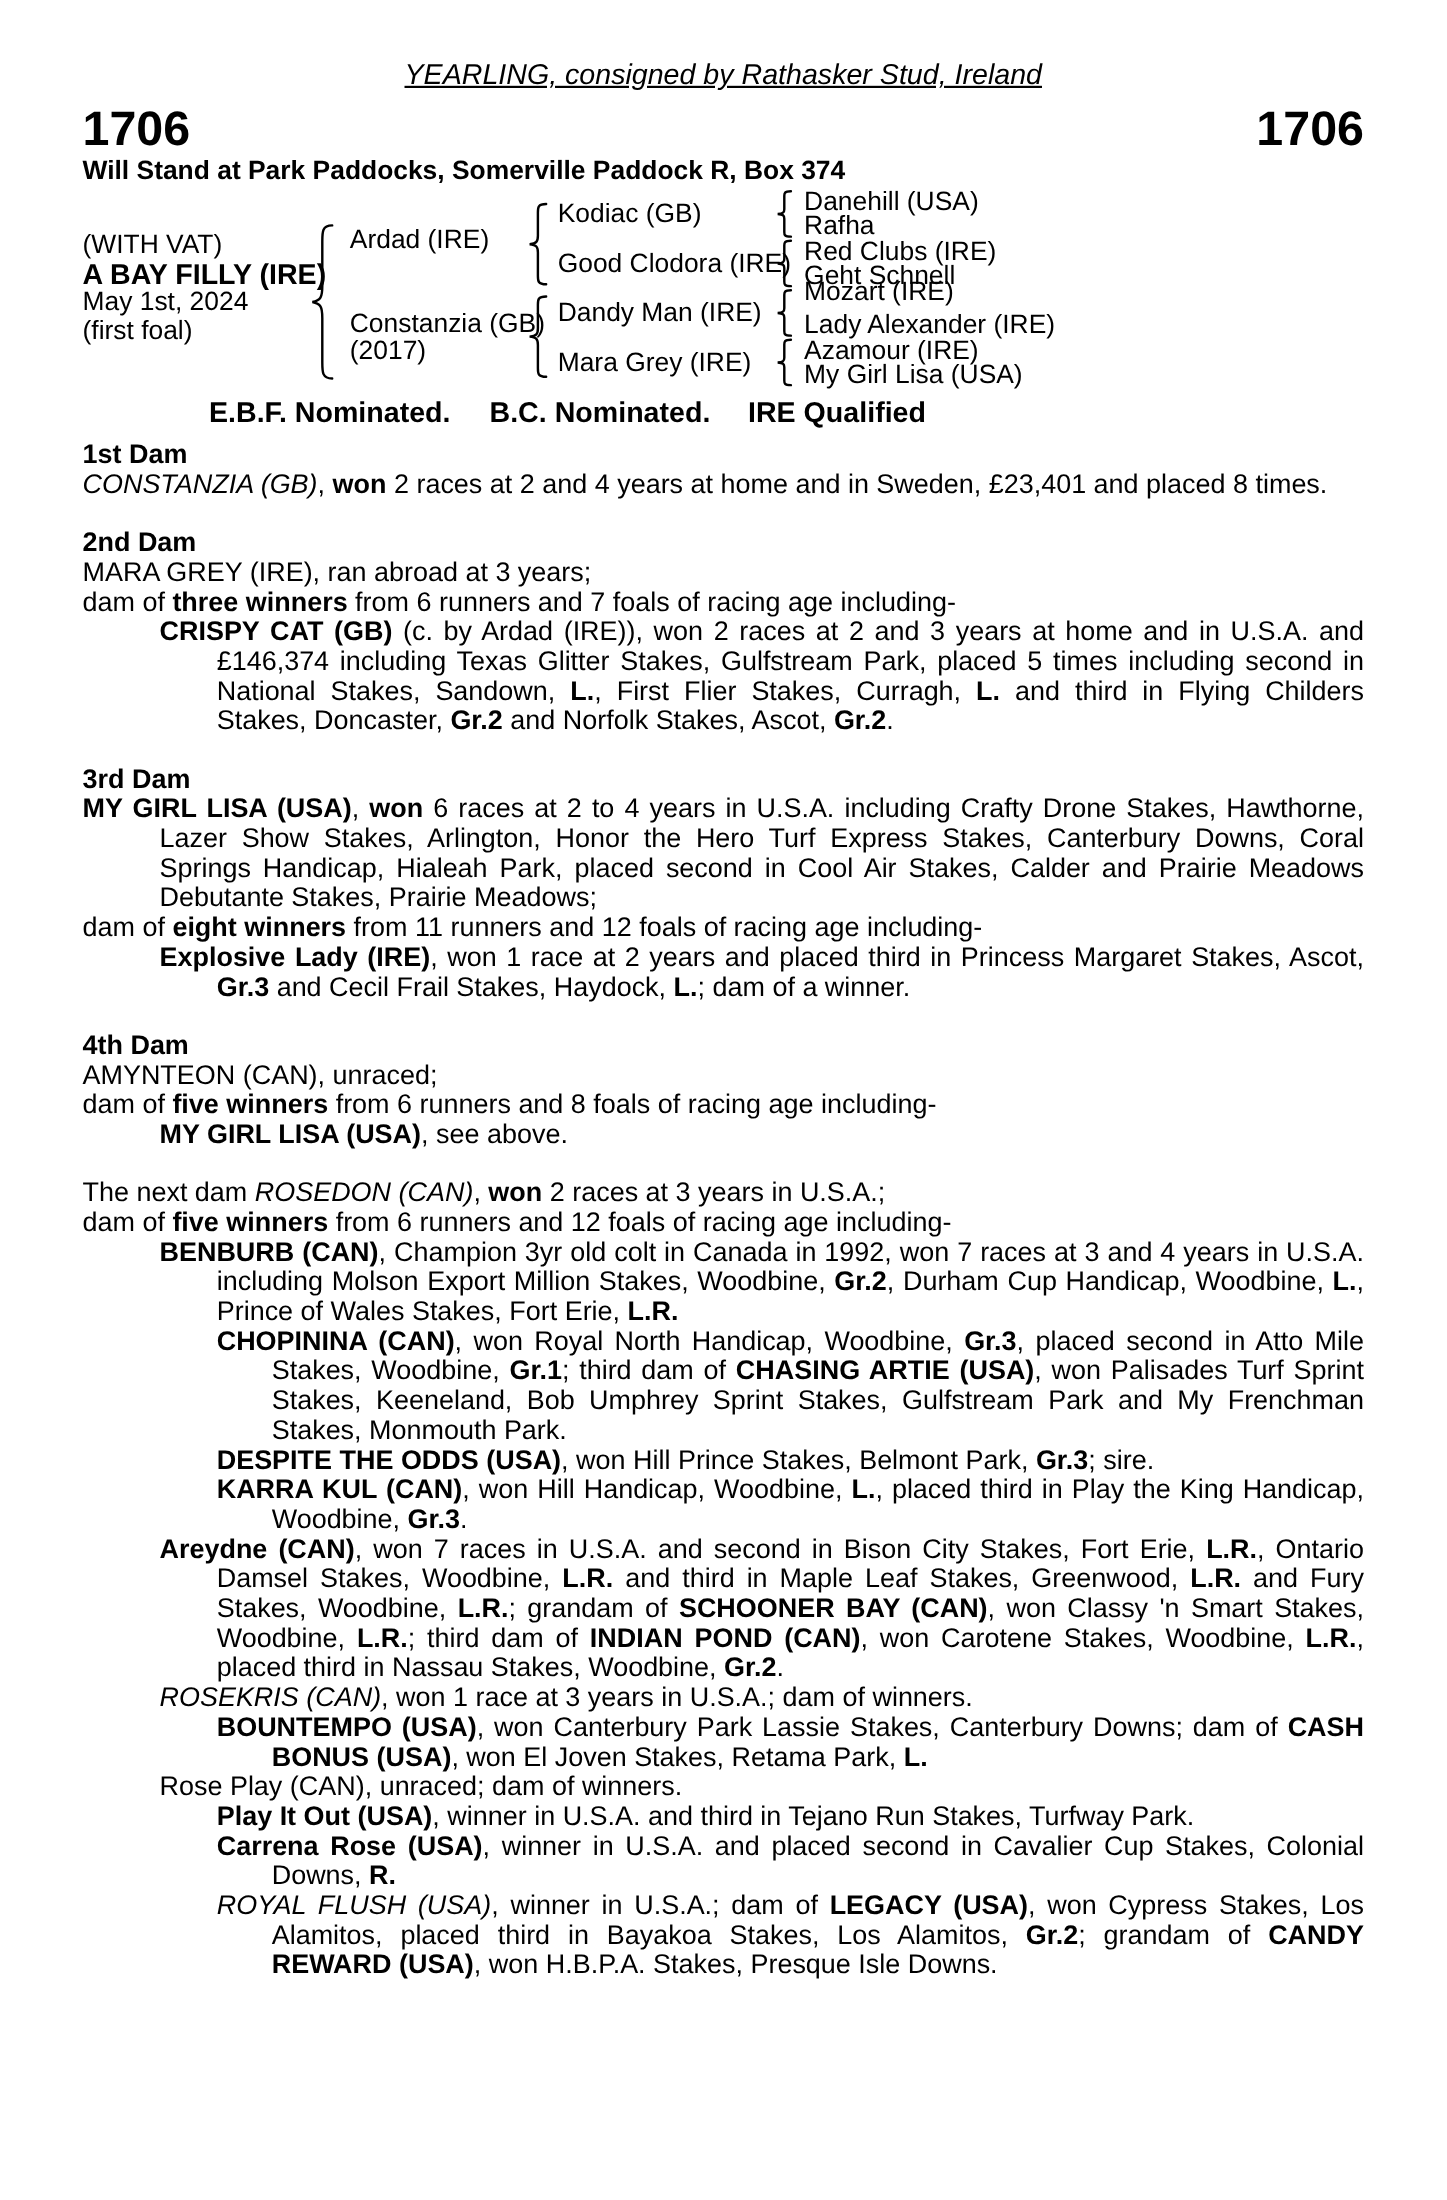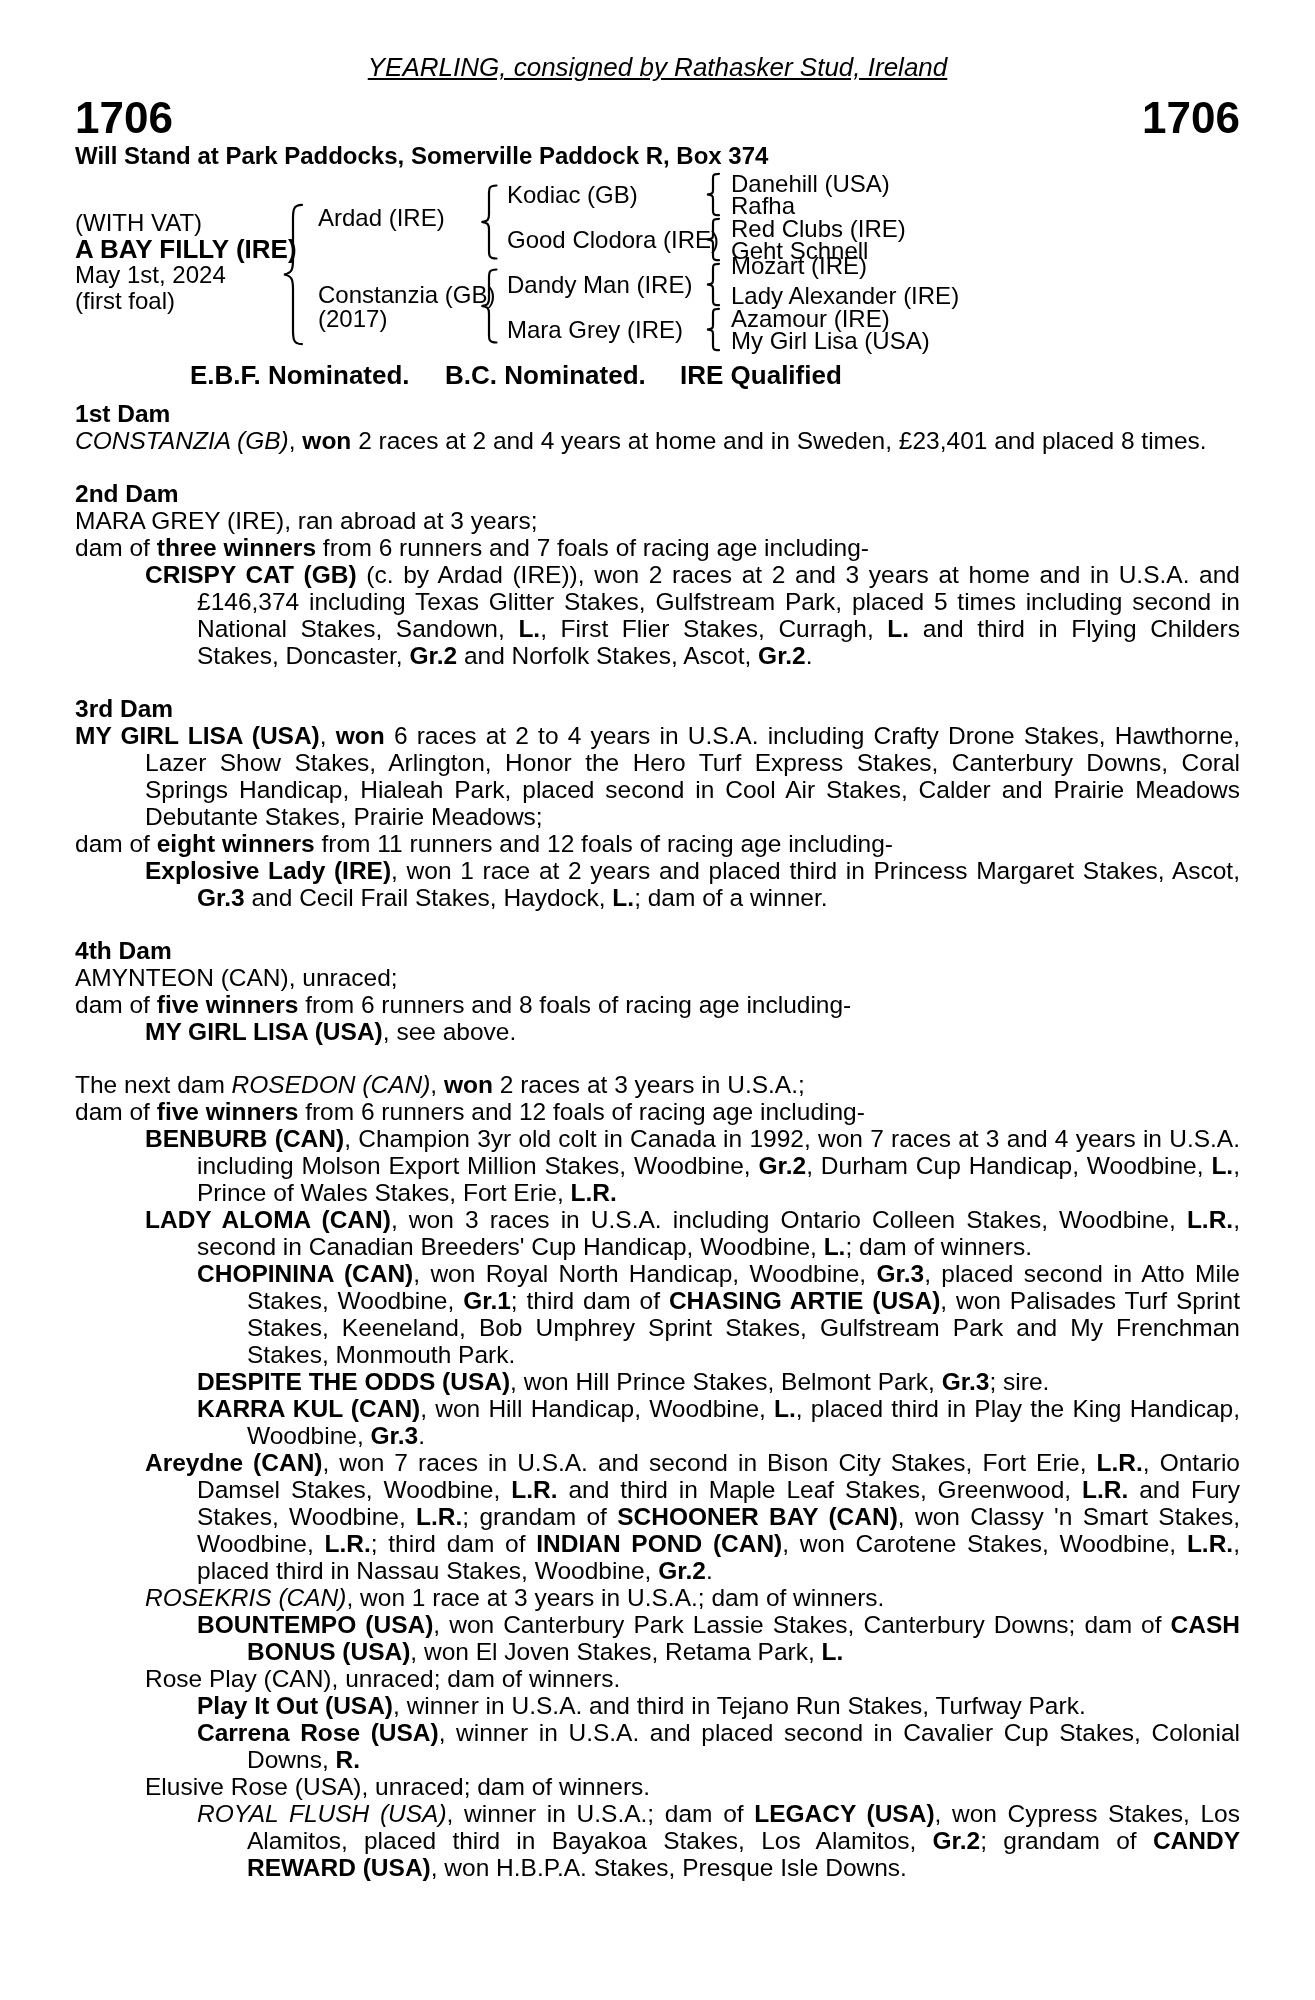--- a/index.html
+++ b/index.html
@@ -143,27 +143,25 @@
       <div class="b-para p1"><span class="seg-b">Explosive Lady (IRE)</span><span class="seg-n">, won 1 race at 2 years and placed third in Princess Margaret Stakes, Ascot, </span><span class="seg-b">Gr.3</span><span class="seg-n"> and Cecil Frail Stakes, Haydock, </span><span class="seg-b">L.</span><span class="seg-n">; dam of a winner.</span></div>
       <div class="b-gap"></div>
       <div class="b-heading">4th Dam</div>
       <div class="b-para p0"><span class="seg-n">AMYNTEON (CAN), unraced;</span></div>
       <div class="b-para p0"><span class="seg-n">dam of </span><span class="seg-b">five winners</span><span class="seg-n"> from 6 runners and 8 foals of racing age including-</span></div>
       <div class="b-para p1"><span class="seg-b">MY GIRL LISA (USA)</span><span class="seg-n">, see above.</span></div>
       <div class="b-gap"></div>
       <div class="b-para p0"><span class="seg-n">The next dam </span><span class="seg-i">ROSEDON (CAN)</span><span class="seg-n">, </span><span class="seg-b">won</span><span class="seg-n"> 2 races at 3 years in U.S.A.;</span></div>
       <div class="b-para p0"><span class="seg-n">dam of </span><span class="seg-b">five winners</span><span class="seg-n"> from 6 runners and 12 foals of racing age including-</span></div>
       <div class="b-para p1"><span class="seg-b">BENBURB (CAN)</span><span class="seg-n">, Champion 3yr old colt in Canada in 1992, won 7 races at 3 and 4 years in U.S.A. including Molson Export Million Stakes, Woodbine, </span><span class="seg-b">Gr.2</span><span class="seg-n">, Durham Cup Handicap, Woodbine, </span><span class="seg-b">L.</span><span class="seg-n">, Prince of Wales Stakes, Fort Erie, </span><span class="seg-b">L.R.</span></div>
-      <div class="b-para p1"><span class="seg-b">LADY ALOMA (CAN)</span><span class="seg-n">, won 3 races in U.S.A. including Ontario Colleen Stakes, Woodbine, </span><span class="seg-b">L.R.</span><span class="seg-n">, second in Canadian Breeders' Cup Handicap, Woodbine, </span><span class="seg-b">L.</span><span class="seg-n">; dam of winners.</span></div>
       <div class="b-para p2"><span class="seg-b">CHOPININA (CAN)</span><span class="seg-n">, won Royal North Handicap, Woodbine, </span><span class="seg-b">Gr.3</span><span class="seg-n">, placed second in Atto Mile Stakes, Woodbine, </span><span class="seg-b">Gr.1</span><span class="seg-n">; third dam of </span><span class="seg-b">CHASING ARTIE (USA)</span><span class="seg-n">, won Palisades Turf Sprint Stakes, Keeneland, Bob Umphrey Sprint Stakes, Gulfstream Park and My Frenchman Stakes, Monmouth Park.</span></div>
       <div class="b-para p2"><span class="seg-b">DESPITE THE ODDS (USA)</span><span class="seg-n">, won Hill Prince Stakes, Belmont Park, </span><span class="seg-b">Gr.3</span><span class="seg-n">; sire.</span></div>
       <div class="b-para p2"><span class="seg-b">KARRA KUL (CAN)</span><span class="seg-n">, won Hill Handicap, Woodbine, </span><span class="seg-b">L.</span><span class="seg-n">, placed third in Play the King Handicap, Woodbine, </span><span class="seg-b">Gr.3</span><span class="seg-n">.</span></div>
       <div class="b-para p1"><span class="seg-b">Areydne (CAN)</span><span class="seg-n">, won 7 races in U.S.A. and second in Bison City Stakes, Fort Erie, </span><span class="seg-b">L.R.</span><span class="seg-n">, Ontario Damsel Stakes, Woodbine, </span><span class="seg-b">L.R.</span><span class="seg-n"> and third in Maple Leaf Stakes, Greenwood, </span><span class="seg-b">L.R.</span><span class="seg-n"> and Fury Stakes, Woodbine, </span><span class="seg-b">L.R.</span><span class="seg-n">; grandam of </span><span class="seg-b">SCHOONER BAY (CAN)</span><span class="seg-n">, won Classy 'n Smart Stakes, Woodbine, </span><span class="seg-b">L.R.</span><span class="seg-n">; third dam of </span><span class="seg-b">INDIAN POND (CAN)</span><span class="seg-n">, won Carotene Stakes, Woodbine, </span><span class="seg-b">L.R.</span><span class="seg-n">, placed third in Nassau Stakes, Woodbine, </span><span class="seg-b">Gr.2</span><span class="seg-n">.</span></div>
       <div class="b-para p1"><span class="seg-i">ROSEKRIS (CAN)</span><span class="seg-n">, won 1 race at 3 years in U.S.A.; dam of winners.</span></div>
       <div class="b-para p2"><span class="seg-b">BOUNTEMPO (USA)</span><span class="seg-n">, won Canterbury Park Lassie Stakes, Canterbury Downs; dam of </span><span class="seg-b">CASH BONUS (USA)</span><span class="seg-n">, won El Joven Stakes, Retama Park, </span><span class="seg-b">L.</span></div>
       <div class="b-para p1"><span class="seg-n">Rose Play (CAN), unraced; dam of winners.</span></div>
       <div class="b-para p2"><span class="seg-b">Play It Out (USA)</span><span class="seg-n">, winner in U.S.A. and third in Tejano Run Stakes, Turfway Park.</span></div>
       <div class="b-para p2"><span class="seg-b">Carrena Rose (USA)</span><span class="seg-n">, winner in U.S.A. and placed second in Cavalier Cup Stakes, Colonial Downs, </span><span class="seg-b">R.</span></div>
-      <div class="b-para p1"><span class="seg-n">Elusive Rose (USA), unraced; dam of winners.</span></div>
       <div class="b-para p2"><span class="seg-i">ROYAL FLUSH (USA)</span><span class="seg-n">, winner in U.S.A.; dam of </span><span class="seg-b">LEGACY (USA)</span><span class="seg-n">, won Cypress Stakes, Los Alamitos, placed third in Bayakoa Stakes, Los Alamitos, </span><span class="seg-b">Gr.2</span><span class="seg-n">; grandam of </span><span class="seg-b">CANDY REWARD (USA)</span><span class="seg-n">, won H.B.P.A. Stakes, Presque Isle Downs.</span></div>
     </div>
 
 </div>
 
 </body></html>

